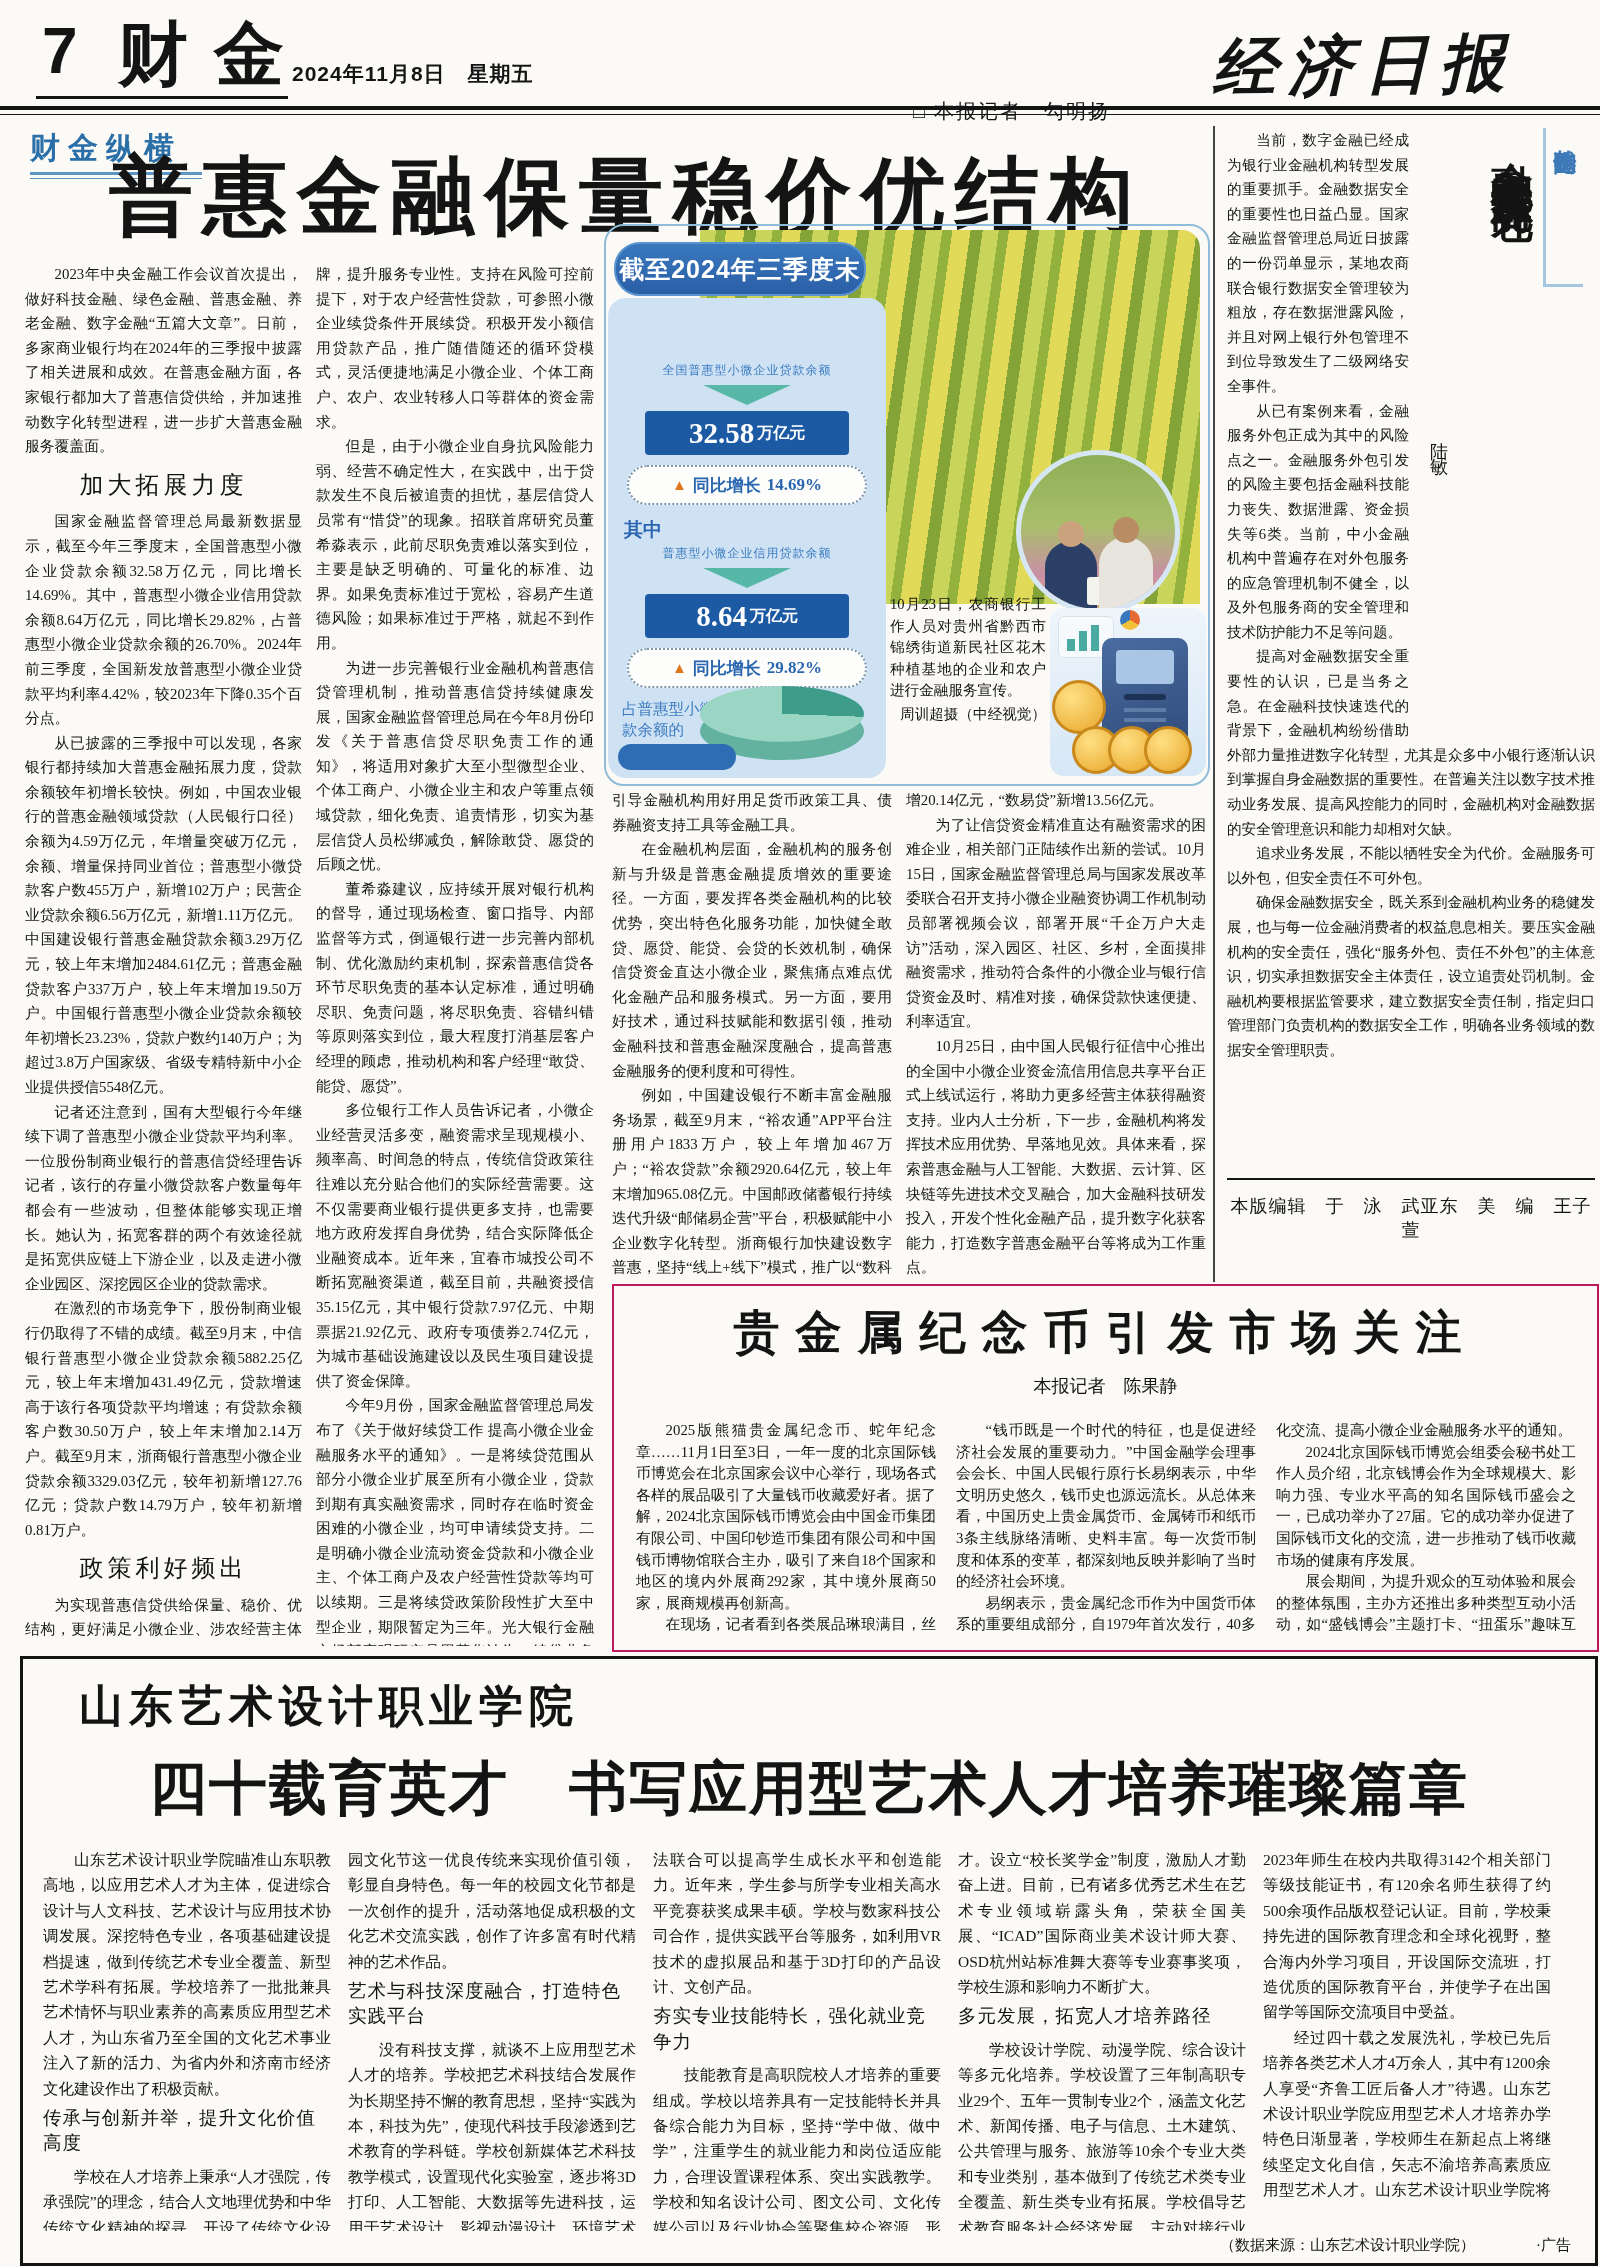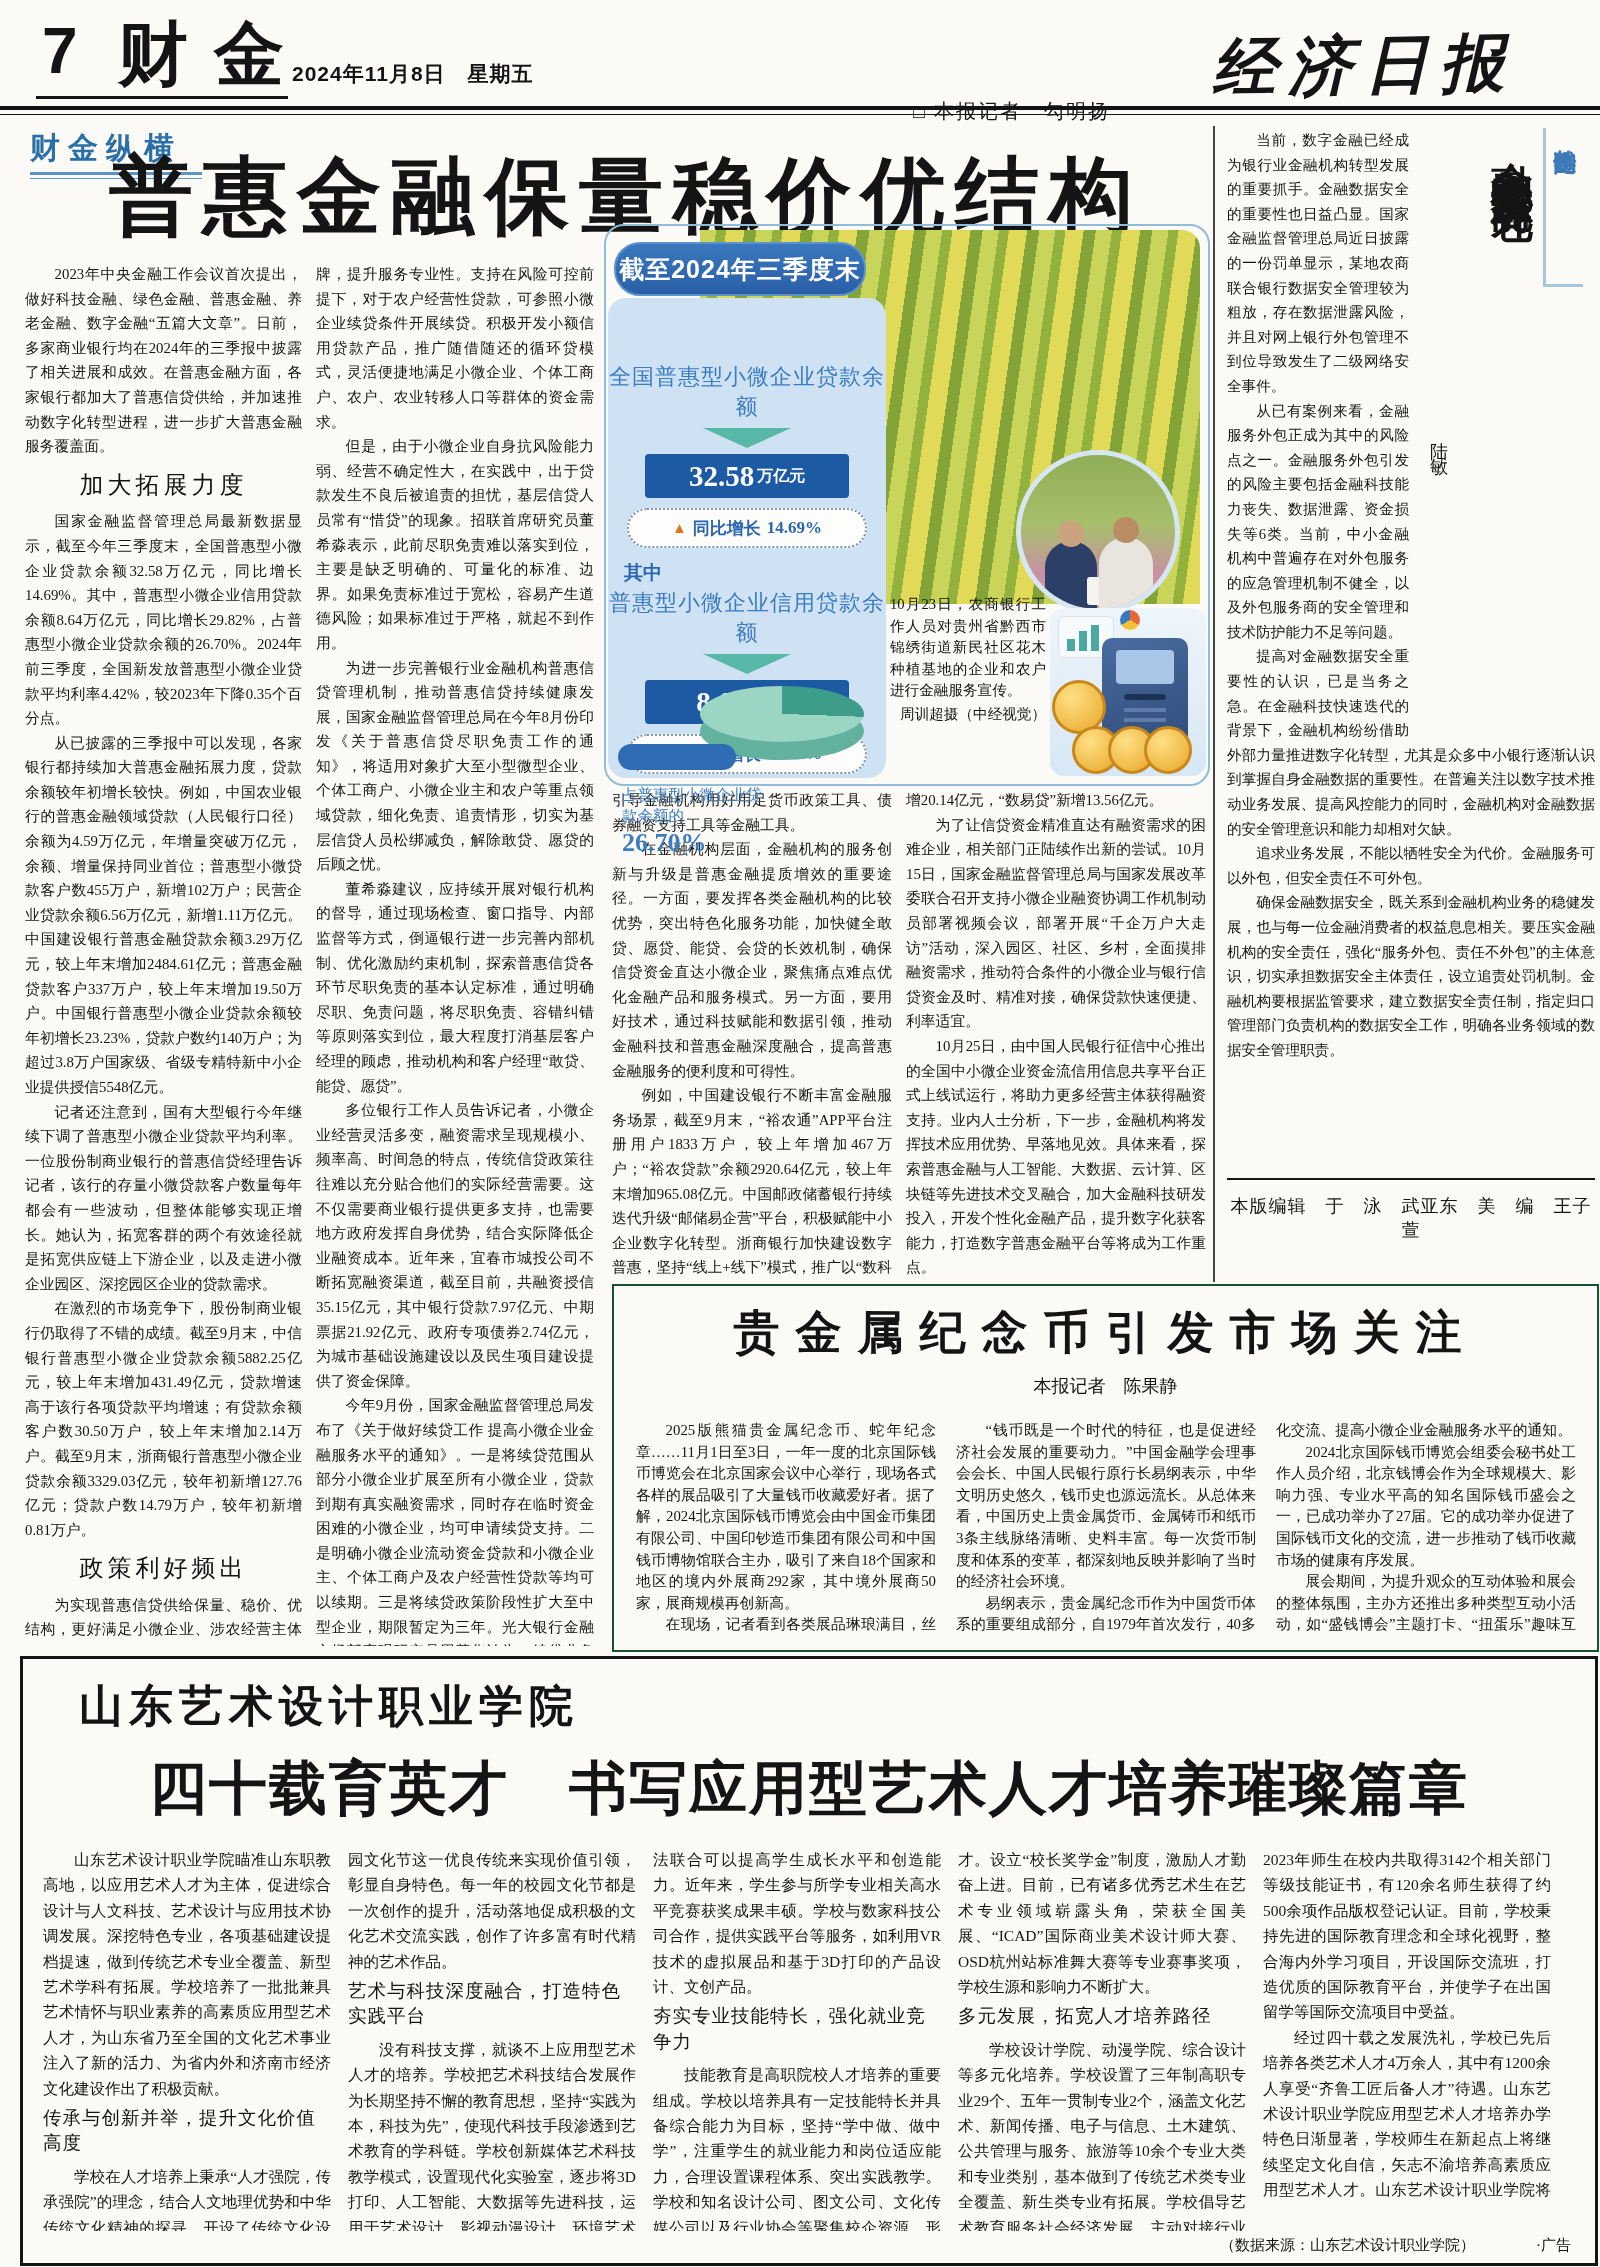--- a/index.html
+++ b/index.html
@@ -22,21 +22,21 @@
   .sbtext p{margin:0;text-indent:2em}
   
   .downarrow{width:0;height:0;border-left:44px solid transparent;border-right:44px solid transparent;
              border-top:20px solid #57b8a7;margin:6px auto}
   .statbox{width:204px;height:44px;margin:2px auto;background:#1d5aa4;color:#fff;border-radius:4px;
            display:flex;align-items:center;justify-content:center;font-weight:bold}
   .growpill{width:236px;height:36px;margin:10px auto 0;background:#fdfdfc;border:2px dotted #7d95ac;
             border-radius:20px;display:flex;align-items:center;justify-content:center;gap:6px;
             color:#2a66b0;font-weight:bold;font-size:17px}
   .growpill .tri{color:#e0761c;font-size:15px}
-  .iglabel{color:#3c7cc0;font-size:22px;text-align:center;letter-spacing:1px}
+  .iglabel{color:#3c7cc0;font-size:12px;text-align:center;letter-spacing:1px}
   .pietop{width:164px;height:164px;border-radius:50%;
           background:conic-gradient(#3e9c8a 0 96deg,#9bd6c5 96deg 360deg);
           transform:scale(1,.34);transform-origin:50% 0}
   .pieside{position:absolute;left:0;top:16px;width:164px;height:58px;border-radius:50%;background:#63b2a0}
   .coin{position:absolute;border-radius:50%;background:radial-gradient(circle at 35% 30%,#ffe084,#e8a62a);
         border:3px solid #c9881c}
 </style>
 </head>
 <body>
 
@@ -182,21 +182,21 @@
       <p>当前，数字金融已经成为银行业金融机构转型发展的重要抓手。金融数据安全的重要性也日益凸显。国家金融监督管理总局近日披露的一份罚单显示，某地农商联合银行数据安全管理较为粗放，存在数据泄露风险，并且对网上银行外包管理不到位导致发生了二级网络安全事件。</p>
       <p>从已有案例来看，金融服务外包正成为其中的风险点之一。金融服务外包引发的风险主要包括金融科技能力丧失、数据泄露、资金损失等6类。当前，中小金融机构中普遍存在对外包服务的应急管理机制不健全，以及外包服务商的安全管理和技术防护能力不足等问题。</p>
       <p>提高对金融数据安全重要性的认识，已是当务之急。在金融科技快速迭代的背景下，金融机构纷纷借助外部力量推进数字化转型，尤其是众多中小银行逐渐认识到掌握自身金融数据的重要性。在普遍关注以数字技术推动业务发展、提高风控能力的同时，金融机构对金融数据的安全管理意识和能力却相对欠缺。</p>
       <p>追求业务发展，不能以牺牲安全为代价。金融服务可以外包，但安全责任不可外包。</p>
       <p>确保金融数据安全，既关系到金融机构业务的稳健发展，也与每一位金融消费者的权益息息相关。要压实金融机构的安全责任，强化“服务外包、责任不外包”的主体意识，切实承担数据安全主体责任，设立追责处罚机制。金融机构要根据监管要求，建立数据安全责任制，指定归口管理部门负责机构的数据安全工作，明确各业务领域的数据安全管理职责。</p>
     </div>
 </div>
 <div class="abs rule" style="left:1227px;top:1178px;width:368px;height:2px"></div>
 <div class="abs" style="left:1227px;top:1194px;width:368px;text-align:center;font-size:18px;letter-spacing:1px">本版编辑　于　泳　武亚东　美　编　王子萱</div>
 
-<div class="abs" style="left:612px;top:1284px;width:983px;height:364px;border:2px solid #14532d">
+<div class="abs" style="left:612px;top:1284px;width:983px;height:364px;border:2px solid #be185d">
   <div style="margin-top:16px;text-align:center;font-size:46px;font-weight:900;letter-spacing:16px">贵金属纪念币引发市场关注</div>
   <div style="margin-top:10px;text-align:center;font-size:18px">本报记者　陈果静</div>
   <div class="abs jcol coincol" style="left:22px;top:134px;width:300px;height:216px">
       <p>2025版熊猫贵金属纪念币、蛇年纪念章……11月1日至3日，一年一度的北京国际钱币博览会在北京国家会议中心举行，现场各式各样的展品吸引了大量钱币收藏爱好者。据了解，2024北京国际钱币博览会由中国金币集团有限公司、中国印钞造币集团有限公司和中国钱币博物馆联合主办，吸引了来自18个国家和地区的境内外展商292家，其中境外展商50家，展商规模再创新高。</p>
       <p>在现场，记者看到各类展品琳琅满目，丝绸之路古国钱币、外国早期金银币等展品让参观者在体验中深入了解钱币历史文化。据悉，展期间共有57场精彩活动，涵盖14场新品及首发、11场收藏文化分享会、5场主题论坛、4场行业评选、4场行业会议等，活动数量创下历届博览会之最。</p>
     </div>
   <div class="abs jcol coincol" style="left:342px;top:134px;width:300px;height:216px">
       <p>“钱币既是一个时代的特征，也是促进经济社会发展的重要动力。”中国金融学会理事会会长、中国人民银行原行长易纲表示，中华文明历史悠久，钱币史也源远流长。从总体来看，中国历史上贵金属货币、金属铸币和纸币3条主线脉络清晰、史料丰富。每一次货币制度和体系的变革，都深刻地反映并影响了当时的经济社会环境。</p>
       <p>易纲表示，贵金属纪念币作为中国货币体系的重要组成部分，自1979年首次发行，40多年来经历了从无到有、从小到大、从面向海外到面向国内、从出口创汇到收藏投资的发展历程，以其独特载体发挥了塑造传播国家形象的积极作用，希望钱博会在促进国际钱币文</p>
     </div>

